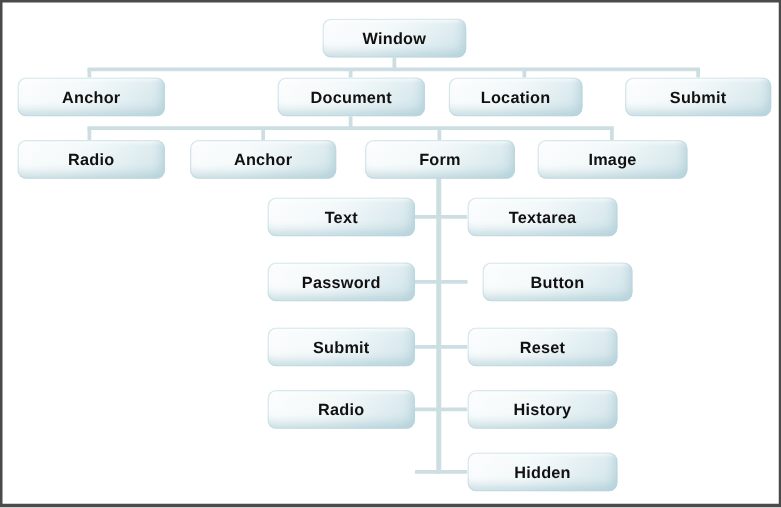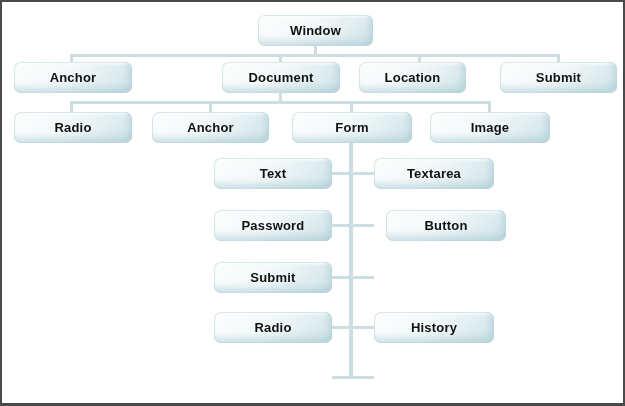--- a/index.html
+++ b/index.html
@@ -71,16 +71,18 @@
     <div class="node" style="left:150px;top:110px;width:117px">Anchor</div>
     <div class="node" style="left:428px;top:110px;width:120px">Image</div>
 
     <div class="node" style="left:212px;top:156px">Text</div>
     <div class="node" style="left:212px;top:208px">Password</div>
     <div class="node" style="left:212px;top:260px">Submit</div>
     <div class="node" style="left:212px;top:310px">Radio</div>
 
     <div class="node" style="left:372px;top:156px;width:120px">Textarea</div>
     <div class="node" style="left:384px;top:208px;width:120px">Button</div>
+    <div class="node" style="left:372px;top:260px;width:120px">Reset</div>
     <div class="node" style="left:372px;top:310px;width:120px">History</div>
+    <div class="node" style="left:372px;top:360px;width:120px">Hidden</div>
 
   </div>
 </div>
 
 </body></html>

